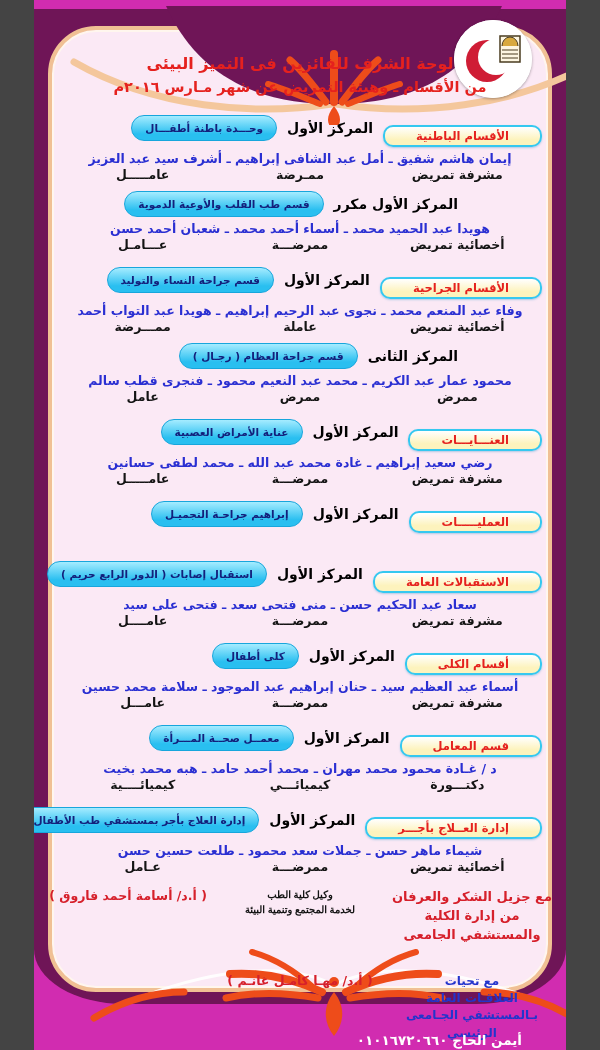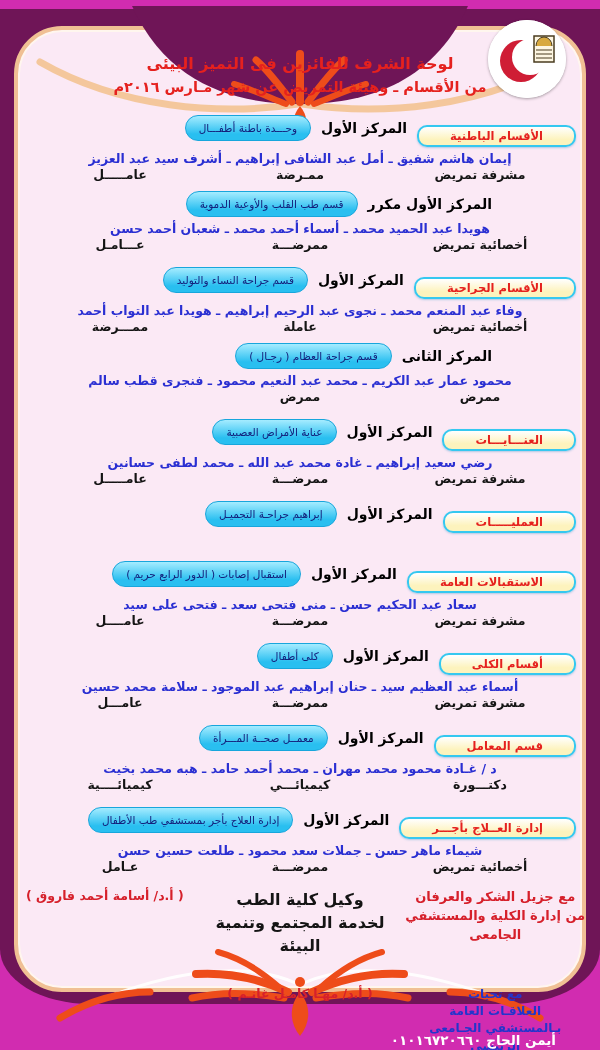--- a/index.html
+++ b/index.html
@@ -1,16 +1,16 @@
 <!DOCTYPE html>
 <html lang="ar" dir="rtl"><head>
 <meta charset="utf-8">
 <style>
   html,body{margin:0;padding:0;background:#444;}
-  .poster{position:relative;width:600px;height:1050px;margin:0 auto;overflow:hidden;
+  .poster{position:relative;width:532px;height:1050px;margin:0 auto;overflow:hidden;
           background:#d12cb0;font-family:"DejaVu Sans",sans-serif;direction:rtl;}
   .purple-frame{position:absolute;left:0;right:0;top:9px;bottom:46px;background:#6f1557;
           border-bottom-left-radius:90px 55px;border-bottom-right-radius:90px 55px;}
   .content{position:absolute;left:14px;right:14px;top:26px;bottom:58px;
           background:#fbe9f5;border:4px solid #f0c094;border-radius:48px;
           box-shadow:inset 0 0 0 2px #fff6ee;}
   .orn{position:absolute;pointer-events:none;}
   .orn.top{top:0;left:0;}
   .orn.bottom{bottom:0;left:0;}
   .logo{position:absolute;top:20px;right:34px;width:78px;height:78px;background:#fff;
@@ -19,31 +19,31 @@
   .title .l1{font-size:16px;letter-spacing:0;}
   .title .l2{font-size:14.5px;margin-top:6px;}
   .sections{padding:8px 16px 0;}
   .row-head{display:flex;align-items:center;gap:10px;padding-right:8px;margin-bottom:3px;}
   .row-head.indent{padding-right:92px;}
   .row-head.head-only{margin-bottom:22px;}
   .sec-badge{display:inline-block;background:linear-gradient(180deg,#ffffff, #fdf3bd 70%);
         border:2px solid #35c8f0;border-radius:10px;color:#e5211e;font-weight:bold;
         font-size:11.5px;padding:2px 31px;white-space:nowrap;box-shadow:0 1px 2px rgba(40,140,200,.35);margin-top:16px;}
   .dept-badge{display:inline-block;background:linear-gradient(180deg,#a5ecff,#29bff0 75%);
-        border:1px solid #17a6dc;border-radius:13px;color:#13207c;font-weight:normal;
+        border:1px solid #17a6dc;border-radius:13px;color:#13207c;font-weight:bold;
         font-size:10.5px;padding:6px 13px;white-space:nowrap;}
   .rank{font-weight:bold;color:#000000;font-size:14px;white-space:nowrap;}
   .names{color:#2a2fd2;text-align:center;font-weight:bold;font-size:12.5px;margin:4px 0 1px;}
   .roles{display:grid;grid-template-columns:1fr 1fr 1fr;font-weight:bold;color:#141414;
         font-size:12.5px;margin:0 14px 9px;}
   .roles span{text-align:center;}
   .footer{margin:14px 14px 0;display:grid;grid-template-columns:1fr 1.15fr 1fr;
         row-gap:28px;text-align:center;font-weight:bold;align-items:start;}
   .footer .blk div{line-height:1.45;}
-  .f-black{color:#141414;font-size:16px;}
+  .f-black{color:#141414;font-size:10px;font-family:Liberation Serif, serif;}
   .f-red{color:#d6202b;font-size:13px;}
   .f-sign{color:#d6202b;font-size:12.5px;}
   .f-blue{color:#2335cc;font-size:12px;}
   .credit{position:absolute;bottom:2px;right:44px;color:#fff;font-weight:bold;
         font-size:13.5px;letter-spacing:1px;}
 </style>
 </head>
 <body>
 
 <div class="poster">
@@ -136,20 +136,21 @@
         <span>ممـــرضة</span>
       </div>
       <div class="row-head indent">
         <span class="rank">المركز الثانى</span>
         <span class="dept-badge">قسم جراحة العظام ( رجـال )</span>
       </div>
       <div class="names">محمود عمار عبد الكريم ـ محمد عبد النعيم محمود ـ فنجرى قطب سالم</div>
       <div class="roles">
         <span>ممرض</span>
         <span>ممرض</span>
+        <span>عامل</span>
       </div>
       <div class="row-head">
         <span class="sec-badge">العنـــايـــات</span>
         <span class="rank">المركز الأول</span>
         <span class="dept-badge">عناية الأمراض العصبية</span>
       </div>
       <div class="names">رضي سعيد إبراهيم ـ غادة محمد عبد الله ـ محمد لطفى حسانين</div>
       <div class="roles">
         <span>مشرفة تمريض</span>
         <span>ممرضـــة</span>

